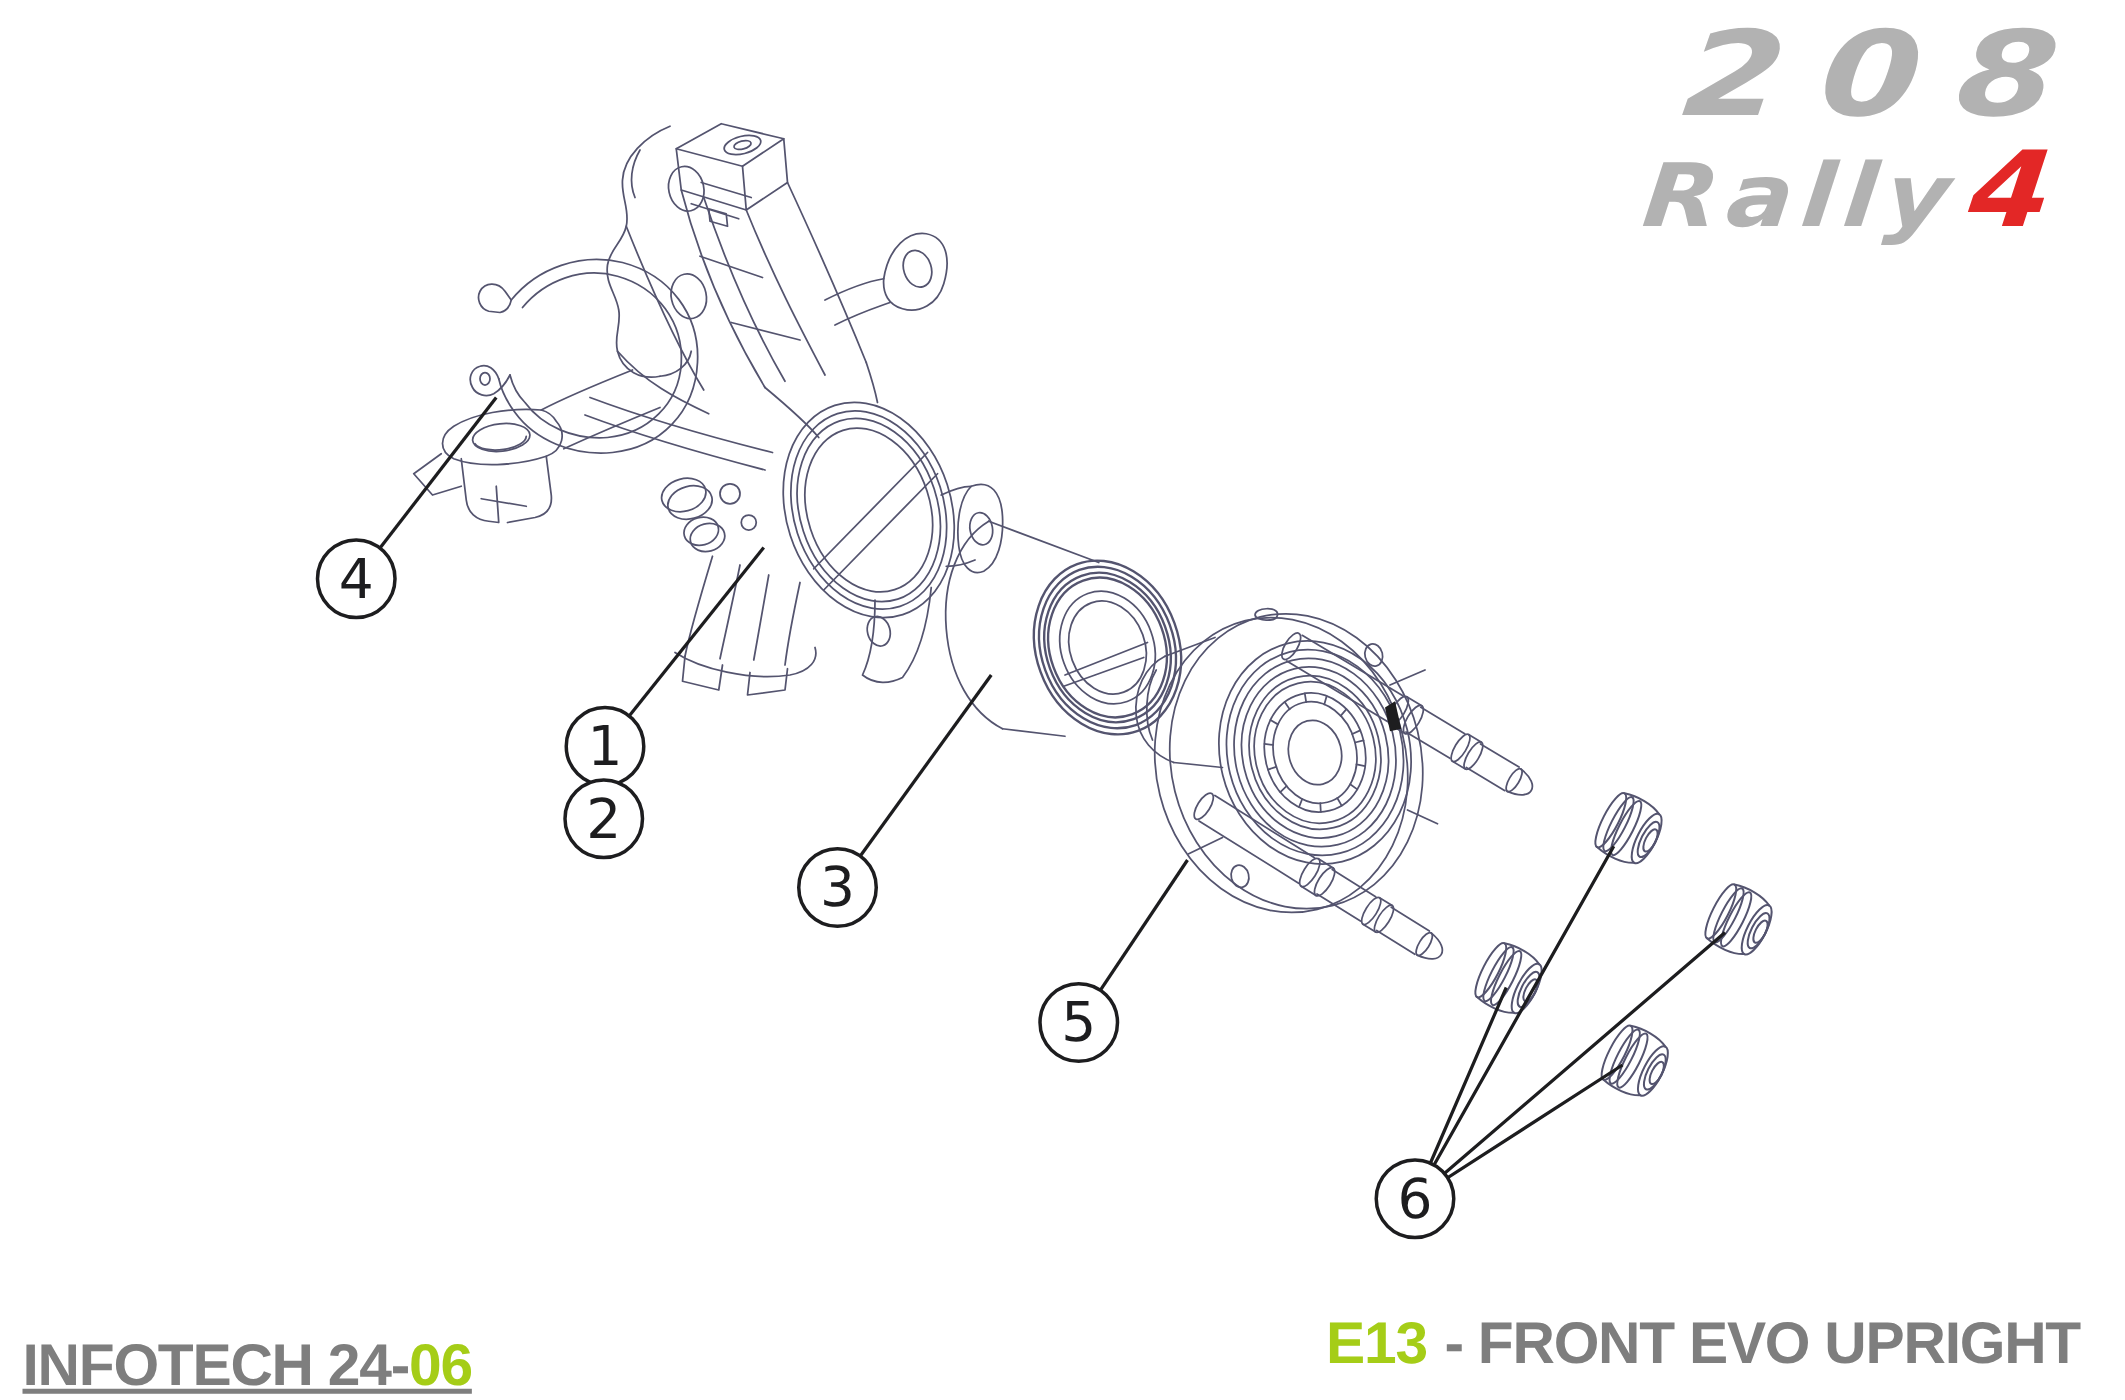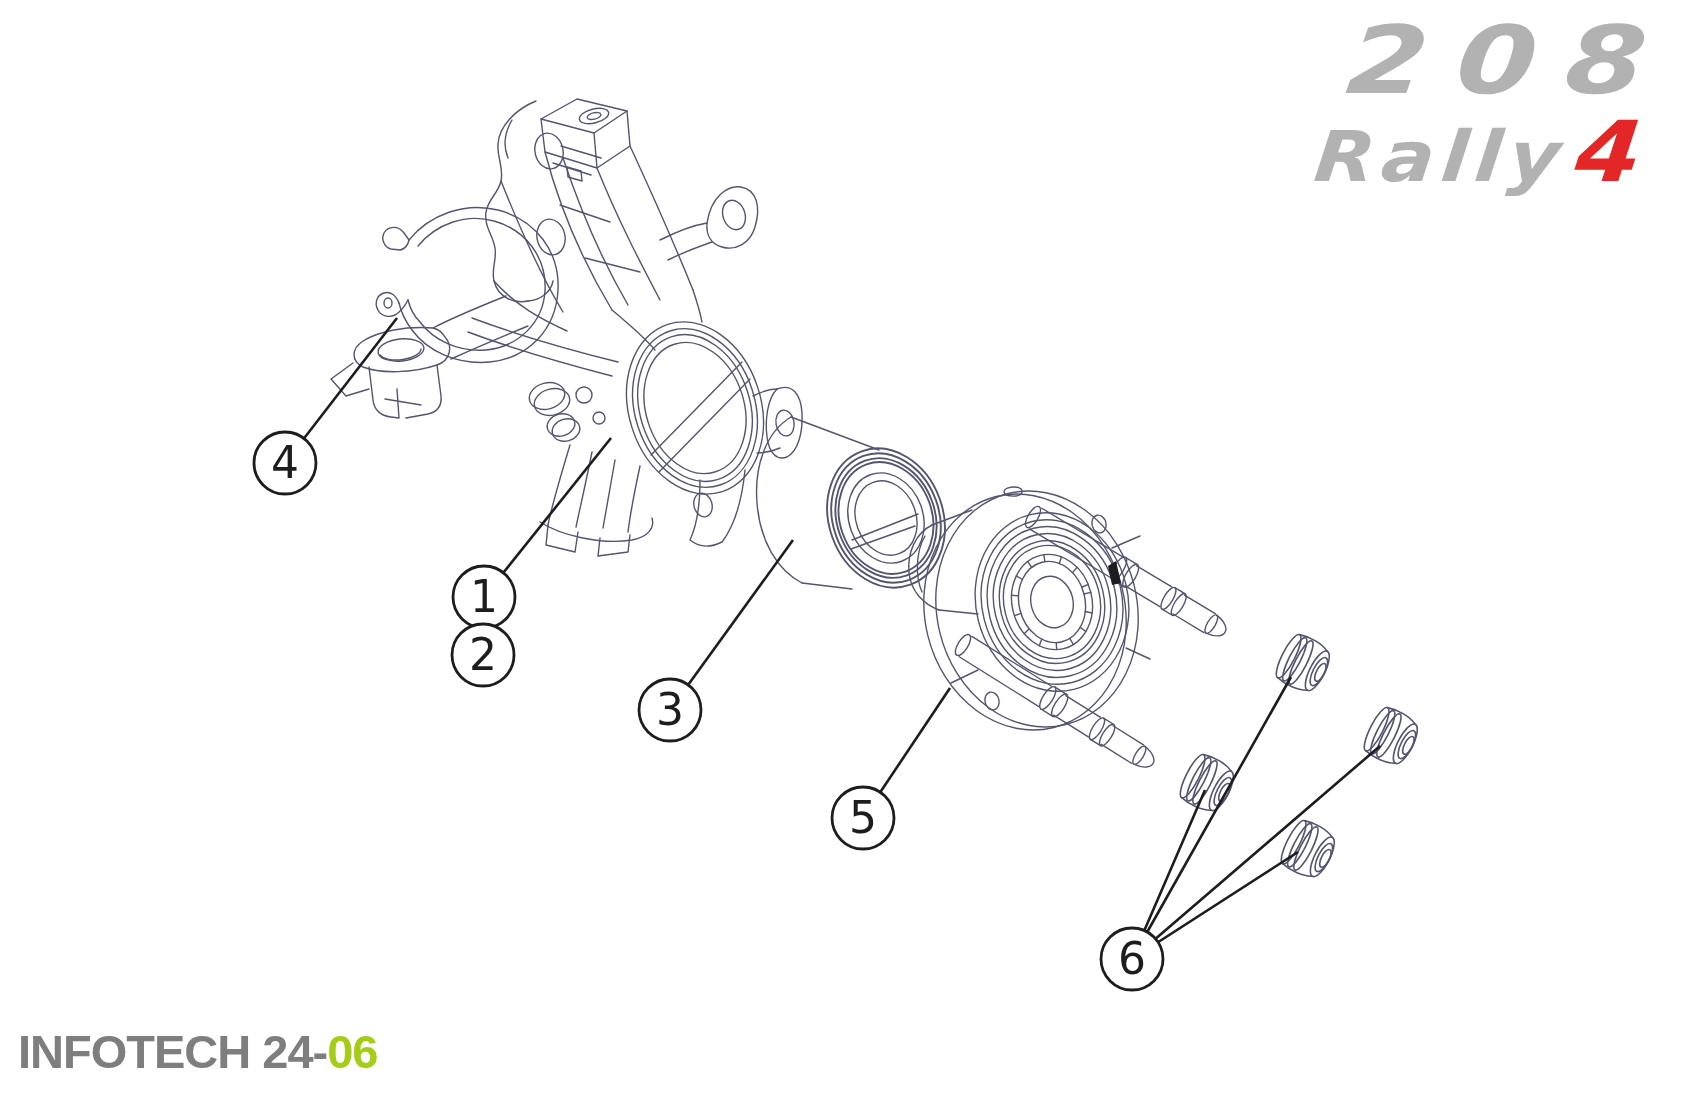--- a/index.html
+++ b/index.html
@@ -19,21 +19,21 @@
         transform:skewX(-6deg);transform-origin:right top;line-height:1;}
   .logo-model{font-size:94px;letter-spacing:24px;margin-right:-24px;
               transform:scaleX(1.22);transform-origin:right center;}
   .logo-series-row{margin-top:2px;transform:scaleX(1.12);transform-origin:right center;}
   .logo-series{font-size:70px;letter-spacing:6px;vertical-align:baseline;}
   .logo-accent{color:#e32726;font-size:84px;margin-left:8px;vertical-align:baseline;}
 
   .footer{position:absolute;font-weight:bold;font-size:47px;letter-spacing:-1px;
           color:#7e7e7e;white-space:nowrap;}
   .footer .accent{color:#a5cd17;}
-  .footer-left{left:18px;top:1024px;}
+  .footer-left{left:18px;top:1064px;text-decoration:underline;}
   .footer-right{right:36px;top:1046px;}
   .footer-right .accent{margin-right:2px;}
 </style>
 </head>
 <body>
 
 <div class="page">
 
   <svg class="diagram" viewBox="0 0 1700 1120">
     <defs>
@@ -249,14 +249,17 @@
     <div class="logo-model">208</div>
     <div class="logo-series-row">
       <span class="logo-series">Rally</span><span class="logo-accent">4</span>
     </div>
   </div>
 
   <div class="footer footer-left">
     <span>INFOTECH 24-</span><span class="accent">06</span>
   </div>
 
+  <div class="footer footer-right">
+    <span class="accent">E13</span> <span>- FRONT EVO UPRIGHT</span>
+  </div>
 
 </div>
 
 </body></html>

